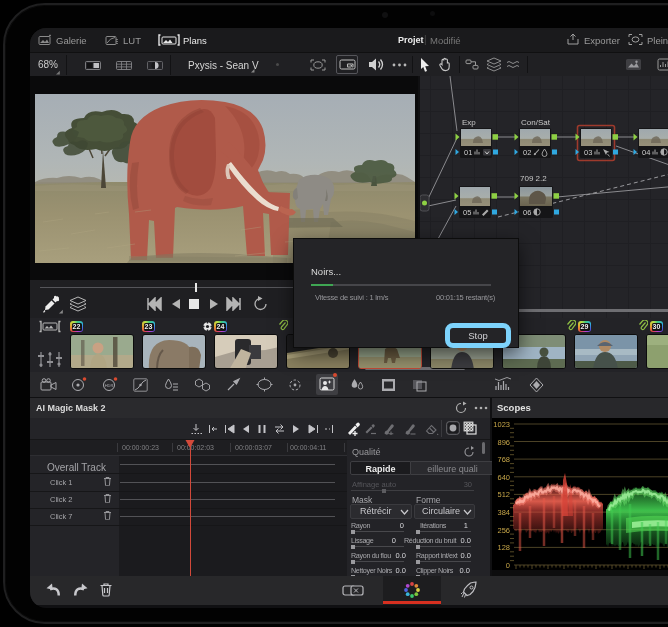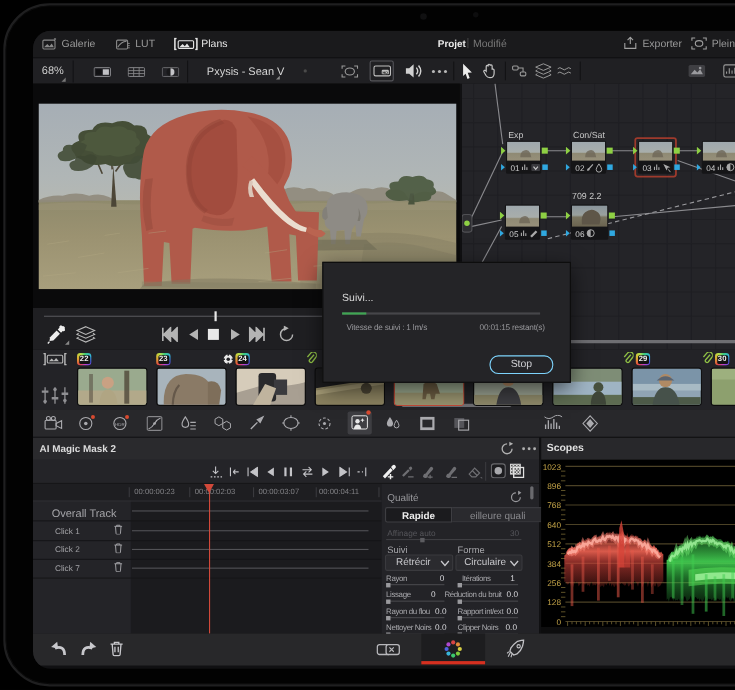--- a/index.html
+++ b/index.html
@@ -654,21 +654,21 @@
           <svg class="abs" style="left:116px;top:6px" width="12" height="12" viewBox="0 0 12 12">
             <path d="M6 2 A4 4 0 1 0 10 6" fill="none" stroke="#98989c" stroke-width="1.1"></path>
             <path d="M8 0 L11 2 L8 4z" fill="#98989c"></path>
           </svg>
           <div class="seg" style="left:3px;top:21px;width:61px;background:#1b1b1e;border:1px solid #3e3e42;color:#ececec;font-weight:bold;border-radius:2px 0 0 2px">Rapide</div>
           <div class="seg" style="left:64px;top:21px;width:84px;background:#2a2a2e;border:1px solid #3e3e42;border-left:none;color:#8a8a8e;border-radius:0 2px 2px 0">eilleure quali</div>
           <span class="lab" style="left:5px;top:40px;color:#55555a;font-size:7.5px">Affinage auto</span>
           <span class="val" style="left:105px;top:40px;width:20px;color:#55555a;font-size:7.5px">30</span>
           <div class="sld" style="left:4px;top:50px;width:123px;background:#3e3e42"></div>
           <div class="sldh" style="left:35px;top:50px;background:#5c5c60"></div>
-          <span class="lab" style="left:5px;top:55px;font-size:8.5px">Suivi</span>
+          <span class="lab" style="left:5px;top:55px;font-size:8.5px">Mask</span>
           <span class="lab" style="left:69px;top:55px;font-size:8.5px">Forme</span>
           <div class="drp" style="left:3px;top:64px;width:62px"><span style="margin-left:9px">Rétrécir</span><svg class="abs" style="left:49px;top:4px" width="9" height="7" viewBox="0 0 9 7">
               <path d="M1 1 L4.5 5 L8 1" stroke="#c8c8cc" fill="none" stroke-width="1.2"></path>
             </svg></div>
           <div class="drp" style="left:67px;top:64px;width:61px"><span style="margin-left:7px">Circulaire</span><svg class="abs" style="left:48px;top:4px" width="9" height="7" viewBox="0 0 9 7">
               <path d="M1 1 L4.5 5 L8 1" stroke="#c8c8cc" fill="none" stroke-width="1.2"></path>
             </svg></div>
           <span class="lab" style="left:4px;top:81px;font-size:7.2px;letter-spacing:-0.35px">Rayon</span>
           <span class="val" style="left:43px;top:81px;width:14px;font-size:7.5px">0</span>
           <span class="lab" style="left:73px;top:81px;font-size:7.2px;letter-spacing:-0.35px">Itérations</span>
@@ -878,20 +878,20 @@
       <circle cx="4" cy="10" r="1.9" fill="#5064e0"></circle>
       <circle cx="5.7" cy="5.8" r="1.9" fill="#b048d0"></circle>
     </svg>
     <svg class="ic" style="left:430px;top:5px" width="18" height="18" viewBox="0 0 18 18">
       <path d="M10.5 2 Q14.5 1 16 1 Q16 2.5 15 6.5 Q13.5 11 10 13.5 L7 14.5 L3.5 11 L4.5 8 Q7 4.5 10.5 2z" fill="none" stroke="#c0c0c4" stroke-width="1.2"></path>
       <circle cx="11.5" cy="6.5" r="1.5" fill="none" stroke="#c0c0c4" stroke-width="1"></circle>
       <path d="M4 12 L2 16 M5.5 13.5 L4.5 16.5 M2.5 11.5 L1 13" stroke="#c0c0c4" stroke-width="1"></path>
     </svg>
   </div>
   <div id="dialog">
-    <span class="tb" style="left:17px;top:27px;color:#dadada;font-size:9.5px">Suivi...</span>
+    <span class="tb" style="left:17px;top:27px;color:#dadada;font-size:9.5px">Noirs...</span>
     <div class="abs" style="left:17px;top:45px;width:180px;height:2px;background:#46464a"></div>
     <div class="abs" style="left:17px;top:45px;width:22px;height:2px;background:#3fa653"></div>
     <span class="tb" style="left:21px;top:54px;color:#96969a;font-size:7.5px;letter-spacing:-0.2px">Vitesse de suivi :  1 lm/s</span>
     <span class="tb" style="left:142px;top:54px;color:#96969a;font-size:7.5px;letter-spacing:-0.2px">00:01:15 restant(s)</span>
-    <div class="abs" style="left:151px;top:84px;width:56px;height:15px;border:1px solid #7dd3fc;border-radius:8px;color:#d0d0d4;font-size:9.5px;text-align:center;line-height:15px">Stop</div>
+    <div class="abs" style="left:151px;top:84px;width:56px;height:15px;border:5px solid #7dd3fc;border-radius:8px;color:#d0d0d4;font-size:9.5px;text-align:center;line-height:15px">Stop</div>
   </div>
 </div>
 
 </body></html>

